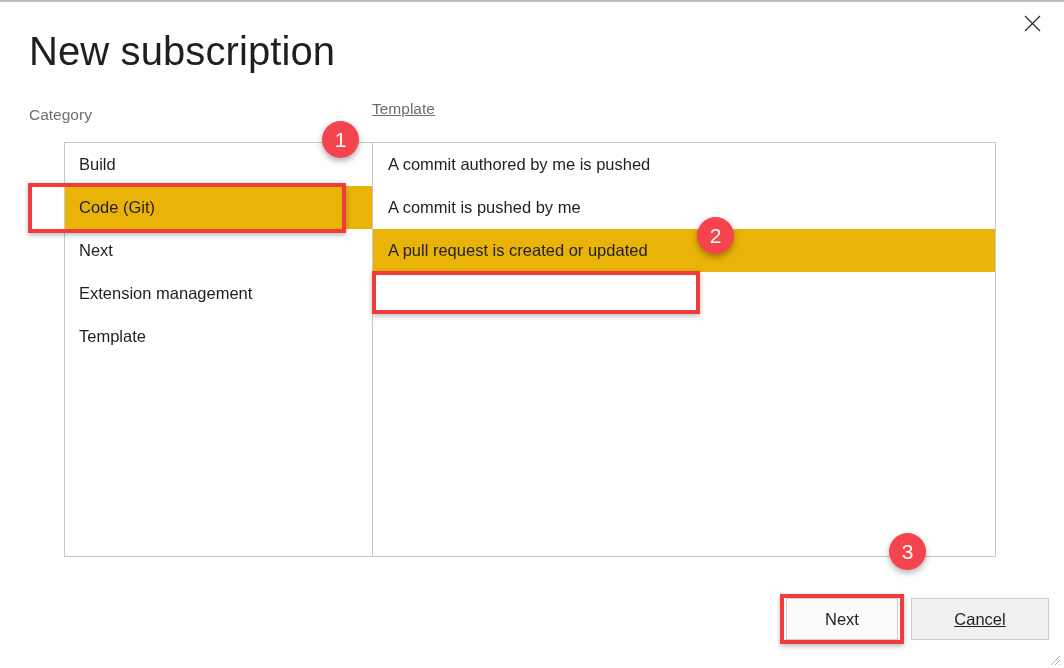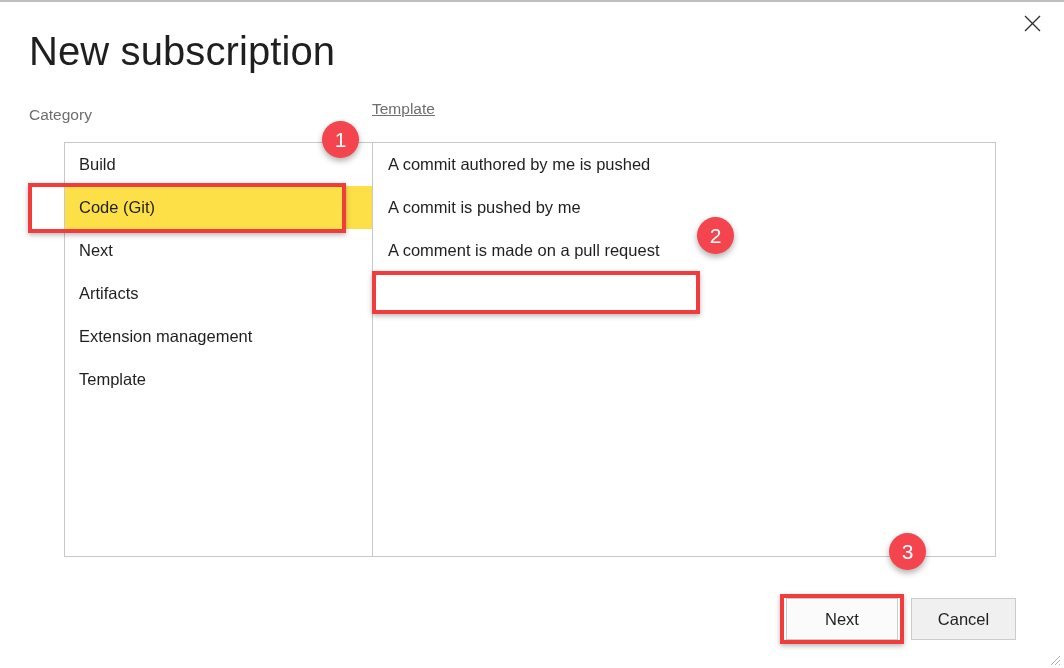--- a/index.html
+++ b/index.html
@@ -96,21 +96,21 @@
     align-items: center;
     padding-left: 14px;
     font-size: 16.5px;
     color: #1f1f1f;
     background: transparent;
     cursor: pointer;
     white-space: nowrap;
     overflow: hidden;
   }
   .list-item.selected {
-    background: #fde047;
+    background: #eab308;
   }
   .template-box .list-item { padding-left: 15px; }
 
   
   .anno-box {
     position: absolute;
     box-sizing: border-box;
     border: 4px solid #f03c3c;
     pointer-events: none;
     box-shadow: 0 2px 5px rgba(0,0,0,0.28);
@@ -149,21 +149,21 @@
     font-size: 16.5px;
     color: #1f1f1f;
     font-family: "Liberation Sans", sans-serif;
     display: flex;
     align-items: center;
     justify-content: center;
     cursor: pointer;
     padding: 12px;
   }
   .btn.next   { left: 786px; top: 598px; width: 112px; background: #fbfbfb; }
-  .btn.cancel { left: 911px; top: 598px; width: 105px; background: #f0f0f0; }
+  .btn.cancel { left: 911px; top: 598px; width: 138px; background: #f0f0f0; text-decoration: underline; }
 
   
   .resize-grip {
     position: absolute;
     right: 3px;
     bottom: 3px;
     width: 13px;
     height: 13px;
     cursor: nwse-resize;
   }
@@ -191,39 +191,36 @@
     <div class="list-item">
       <span>Build</span>
     </div>
     <div class="list-item selected">
       <span>Code (Git)</span>
     </div>
     <div class="list-item">
       <span>Next</span>
     </div>
     <div class="list-item">
-      <span>Artifacts</span>
-    </div>
-    <div class="list-item">
       <span>Extension management</span>
     </div>
     <div class="list-item">
       <span>Template</span>
     </div>
   </div>
 
 <div class="listbox template-box" id="template-listbox">
     <div class="list-item">
       <span>A commit authored by me is pushed</span>
     </div>
     <div class="list-item">
       <span>A commit is pushed by me</span>
     </div>
-    <div class="list-item">
-      <span>A comment is made on a pull request</span>
+    <div class="list-item selected">
+      <span>A pull request is created or updated</span>
     </div>
   </div>
 
 <div class="anno-box cat-git"></div>
 <div class="anno-box tpl-pr"></div>
 <div class="anno-box next-btn"></div>
 
 <div class="badge b1">1</div>
 <div class="badge b2">2</div>
 <div class="badge b3">3</div>

